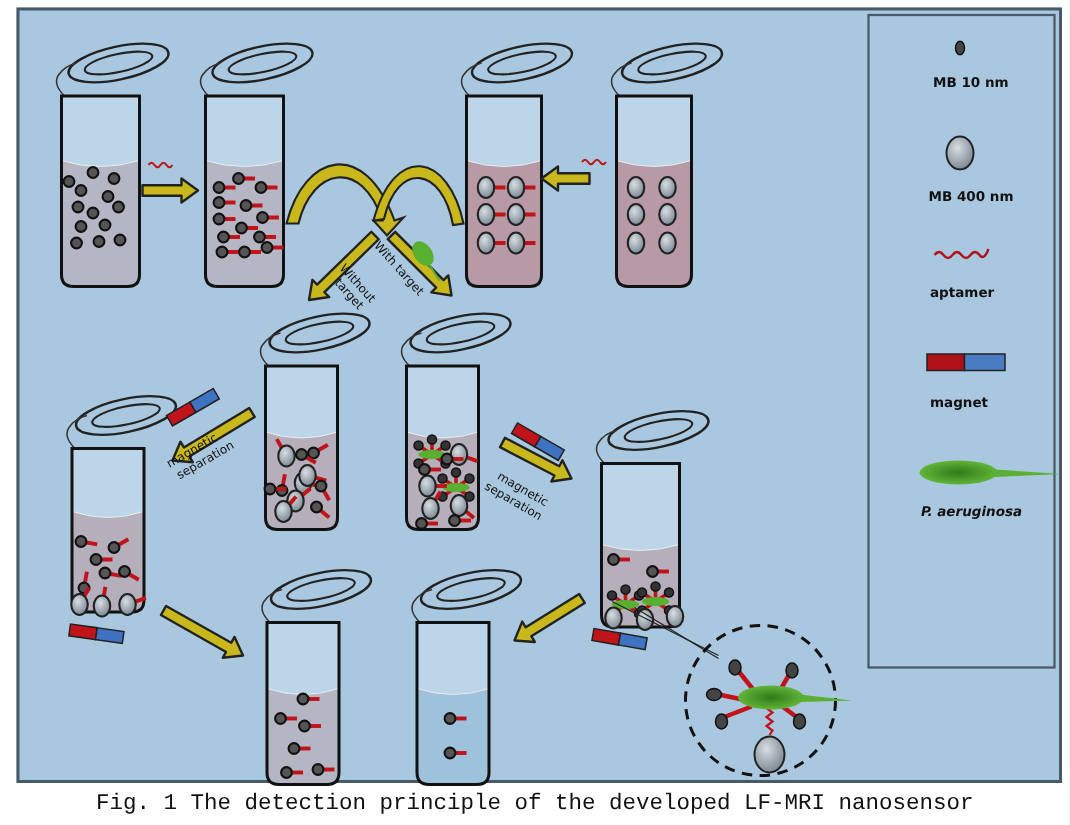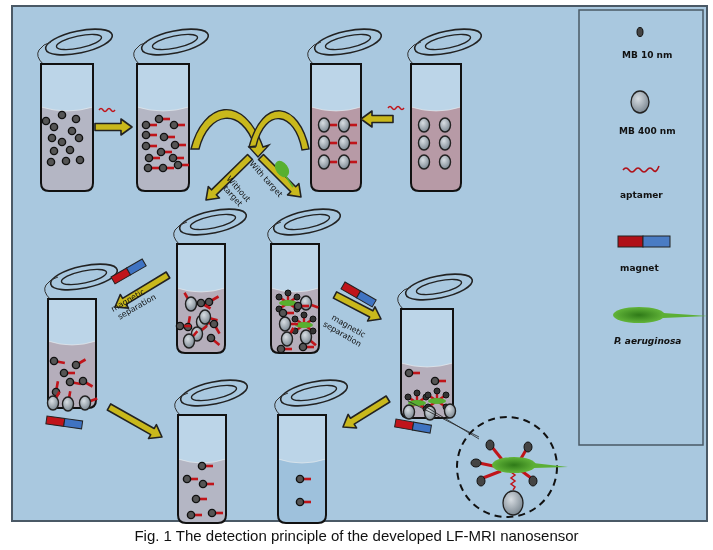--- a/index.html
+++ b/index.html
@@ -1,19 +1,19 @@
 <!DOCTYPE html>
 <html><head>
 <meta charset="utf-8">
 <style>
   html, body { margin:0; padding:0; background:#ffffff; }
   body { width:713px; height:550px; position:relative; overflow:hidden; font-family:"Liberation Sans", sans-serif; }
   #figure { position:absolute; left:11px; top:5px; width:697px; height:517px; background:#a9c8df; border:2px solid #4a5966; box-sizing:border-box; }
   #figure svg { position:absolute; left:0; top:0; }
-  #caption { position:absolute; left:0; top:527px; width:713px; text-align:center; font-size:15px; color:#111; font-family:Liberation Sans, sans-serif; }
+  #caption { position:absolute; left:0; top:527px; width:713px; text-align:center; font-size:15px; color:#111; font-family:Liberation Mono, monospace; }
   .lbl { font-family:"DejaVu Sans", sans-serif; font-weight:bold; font-size:9px; fill:#111; }
   .lbl-it { font-family:"DejaVu Sans", sans-serif; font-weight:bold; font-style:italic; font-size:9px; fill:#111; }
   .arrtxt { font-family:"DejaVu Sans", sans-serif; font-size:8px; fill:#111; }
 </style>
 </head>
 <body>
 
 <div id="figure">
 <svg width="697" height="517" viewBox="0 0 697 517">
   <defs>

